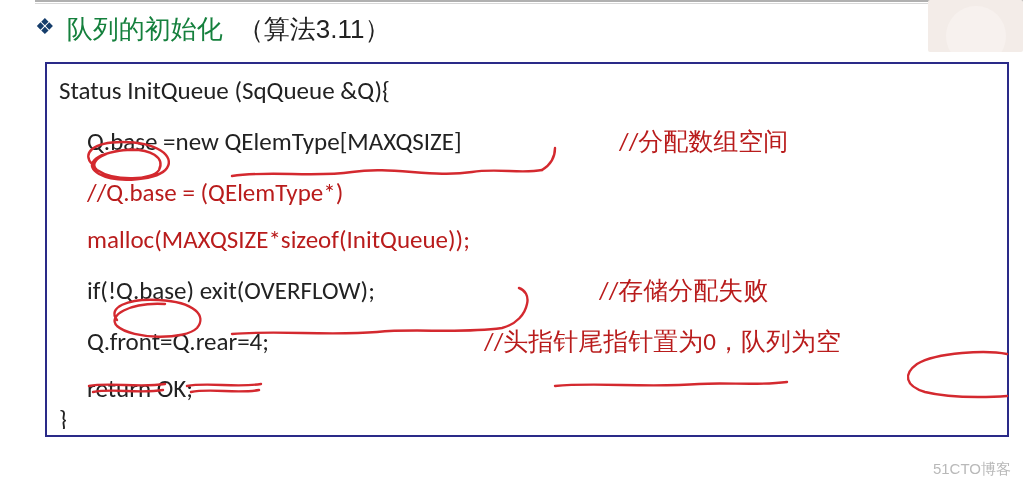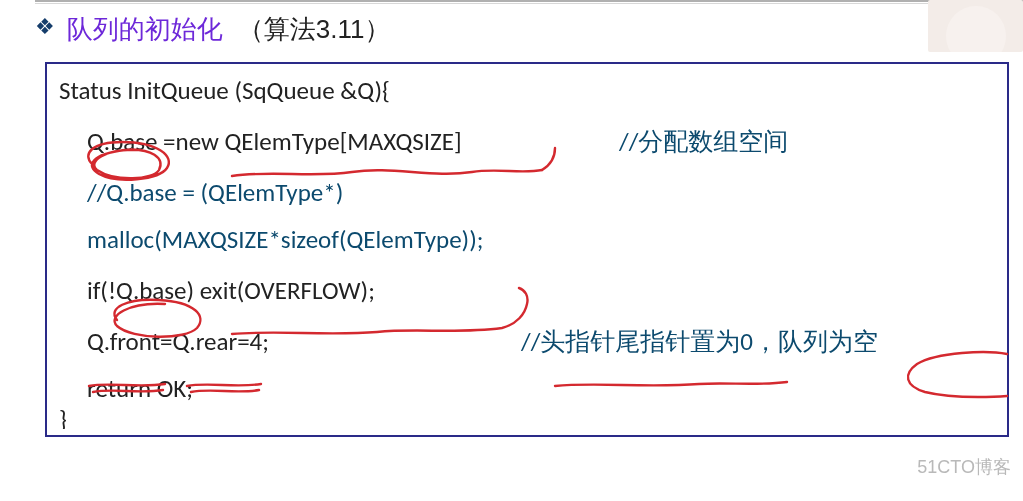--- a/index.html
+++ b/index.html
@@ -1,38 +1,38 @@
 <!DOCTYPE html>
 <html><head>
 <meta charset="utf-8">
 <style>
   html,body{margin:0;padding:0;width:1023px;height:501px;background:#fff;font-family:"Microsoft YaHei","SimSun",sans-serif;overflow:hidden;position:relative}
   .top-rule{position:absolute;left:35px;right:0;top:0;height:2px;background:#b0b0b0}
   .hairline{position:absolute;left:35px;right:0;top:3px;height:1px;background:#d8d8d8}
   .title-row{position:absolute;left:35px;top:16px;display:flex;align-items:center;font-size:26px;line-height:1}
   .bullet{color:#153d6b;font-size:22px;margin-right:12px;position:relative;top:-2px}
   .title-black{color:#222}
-  .title-orange{color:#6d28d9}
+  .title-orange{color:#15803d}
   .title-gray{color:#222;margin-left:15px}
   .thumb{position:absolute;right:0;top:0;width:95px;height:52px;background:#f3ece8;border-radius:2px;overflow:hidden}
   .thumb::before{content:"";position:absolute;left:18px;top:6px;width:60px;height:60px;background:#f7f1ee;border-radius:50%}
   .code-box{position:absolute;left:45px;top:62px;width:960px;border:2px solid #2a2a88;background:#fff;padding-bottom:6px}
   .code-line{font-family:"Calibri","Segoe UI",Arial,sans-serif;font-size:25px;line-height:1;color:#222;white-space:nowrap;position:relative}
   .indent{padding-left:28px}
-  .comment{color:#0c4a6e}
+  .comment{color:#b91c1c}
   .ln1{margin:14px 0 0 12px}
   .ln2{margin:26px 0 0 12px}
   .ln3{margin:26px 0 0 12px}
   .ln4{margin:22px 0 0 12px}
   .ln5{margin:26px 0 0 12px}
   .ln6{margin:26px 0 0 12px}
   .ln7{margin:22px 8px 0 12px}
   .ln8{margin:6px 0 0 12px;height:22px;overflow:hidden}
   .cm-right{position:absolute}
-  .watermark{position:absolute;right:12px;bottom:22px;color:#b9b9b9;font-size:18px;font-family:"Microsoft YaHei",sans-serif}
+  .watermark{position:absolute;right:12px;bottom:22px;color:#b9b9b9;font-size:15px;font-family:"Microsoft YaHei",sans-serif}
   svg.anno{position:absolute;left:0;top:0;pointer-events:none}
 </style>
 </head>
 <body>
 
 <div class="top-rule"></div>
 <div class="hairline"></div>
 
 <div class="title-row">
   <span class="bullet">❖</span>
@@ -46,29 +46,30 @@
 
   <div class="code-line ln1">Status InitQueue (SqQueue &amp;Q){</div>
 
   <div class="code-line ln2 indent">
     <span>Q.base</span><span> =new QElemType[MAXQSIZE]</span>
     <span class="comment cm-right" style="left:560px">//分配数组空间</span>
   </div>
 
   <div class="code-line ln3 indent comment">//Q.base = (QElemType*)</div>
 
-  <div class="code-line ln4 indent comment">malloc(MAXQSIZE*sizeof(QElemType));</div>
+  <div class="code-line ln4 indent comment">malloc(MAXQSIZE*sizeof(InitQueue));</div>
 
   <div class="code-line ln5 indent">
     <span>if(!Q.base) exit(OVERFLOW);</span>
+    <span class="comment cm-right" style="left:540px">//存储分配失败</span>
   </div>
 
   <div class="code-line ln6 indent">
     <span>Q.front=Q.rear=4;</span>
-    <span class="comment cm-right" style="left:462px">//头指针尾指针置为0，队列为空</span>
+    <span class="comment cm-right" style="left:425px">//头指针尾指针置为0，队列为空</span>
   </div>
 
   <div class="code-line ln7 indent">return OK;</div>
   <div class="code-line ln8">}</div>
 
   <svg class="anno" width="1023" height="440">
     <g fill="none" stroke="#d4292f" stroke-width="2.4" stroke-linecap="round" stroke-linejoin="round">
 
       <path d="M45,100 C35,90 45,78 75,78 C110,78 128,92 120,104 C112,116 70,120 52,110 C38,102 44,90 78,86 C105,84 118,94 112,106 C106,116 68,118 50,106 C40,98 58,84 92,86"></path>
 

